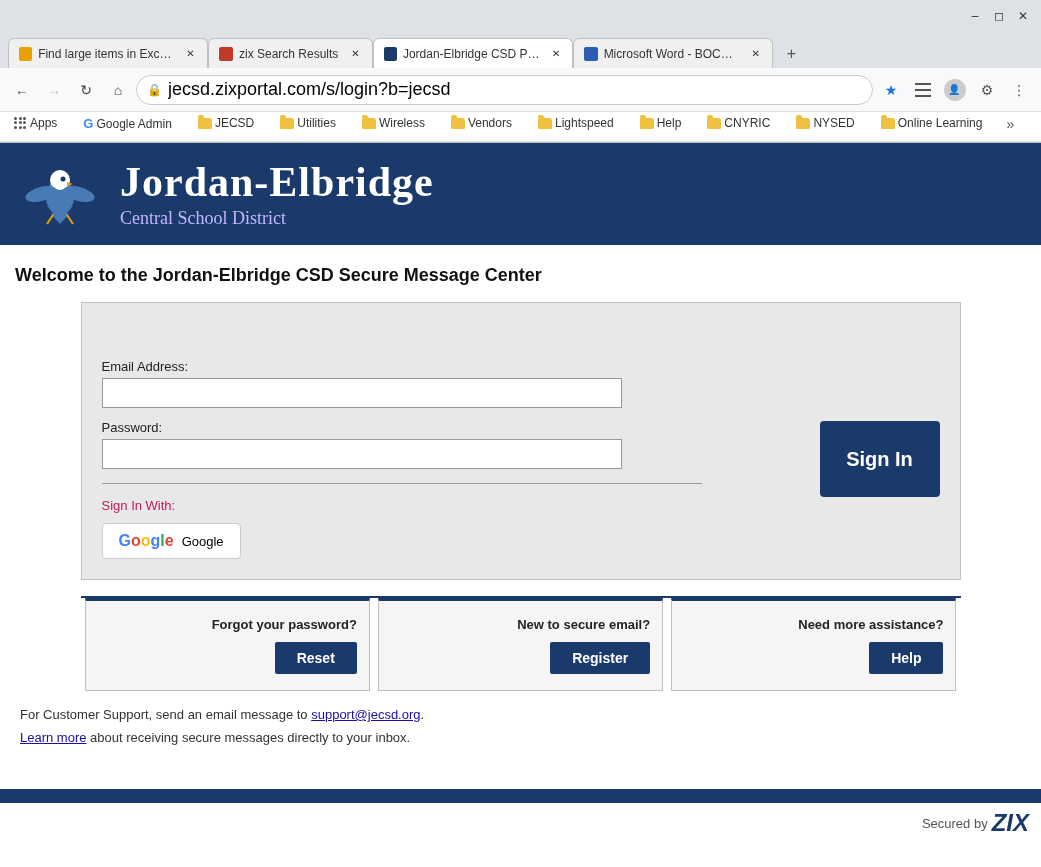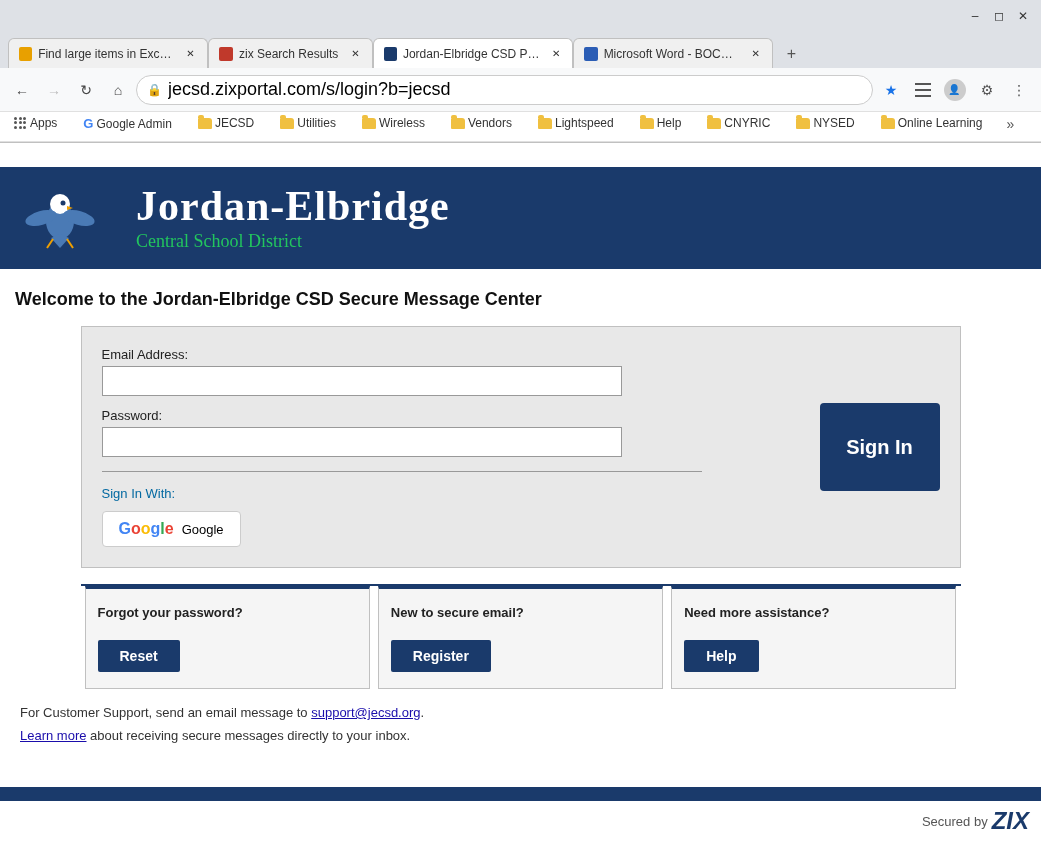--- a/index.html
+++ b/index.html
@@ -39,63 +39,63 @@
     .bookmark-folder::before { content: ''; position: absolute; top: -3px; left: 0; width: 6px; height: 3px; background: #f0c040; border-radius: 2px 2px 0 0; }
     .apps-icon { display: grid; grid-template-columns: 1fr 1fr 1fr; gap: 1px; width: 13px; height: 13px; }
     .apps-dot { width: 3px; height: 3px; background: #555; border-radius: 50%; }
     .g-icon { font-weight: bold; font-size: 13px; color: #4285f4; }
     .chevron-more { font-size: 14px; color: #555; padding: 2px 4px; cursor: pointer; }
 
     
     .page-content { background: #fff; }
 
     
-    .school-header { background: #1a3a6b; padding: 16px 20px; display: flex; gap: 36px; margin-top: 24px; }
+    .school-header { background: #1a3a6b; padding: 16px 20px; display: flex; align-items: center; gap: 20px; }
     .school-logo { width: 80px; height: 70px; display: flex; align-items: center; justify-content: center; }
     .school-name-block { display: flex; flex-direction: column; }
     .school-name-main { font-size: 42px; font-weight: bold; color: #fff; font-family: Georgia, serif; letter-spacing: 1px; line-height: 1.1; }
-    .school-name-sub { font-size: 18px; color: #22c55e; font-family: Georgia, serif; margin-top: 2px; }
+    .school-name-sub { font-size: 18px; color: #c4b5fd; font-family: Georgia, serif; margin-top: 2px; }
 
     
     .login-area { padding: 20px 10px 10px 10px; }
     .welcome-title { font-size: 18px; font-weight: bold; color: #111; margin-bottom: 16px; padding: 0 5px; }
 
     .login-box { background: #e8e8e8; border: 1px solid #c0c0c0; padding: 20px; margin: 0 auto; max-width: 880px; position: relative; }
-    .login-inner { display: flex; align-items: flex-end; gap: 20px; }
+    .login-inner { display: flex; align-items: flex-end; gap: 20px; margin-top: 36px; }
     .form-section { flex: 1; }
     .form-group { margin-bottom: 12px; }
     .form-label { font-size: 13px; color: #222; margin-bottom: 4px; display: block; }
     .form-input { width: 100%; max-width: 520px; height: 30px; border: 1px solid #999; background: #fff; padding: 0 6px; font-size: 13px; }
 
     .remember-me { display: flex; align-items: center; gap: 6px; margin-top: 14px; font-size: 13px; }
     .remember-checkbox { width: 14px; height: 14px; cursor: pointer; }
 
     .divider-h { border: none; border-top: 1px solid #999; margin: 14px 0; max-width: 600px; }
 
-    .sign-in-with { font-size: 13px; color: #0369a1; margin-bottom: 10px; }
+    .sign-in-with { font-size: 13px; color: #be185d; margin-bottom: 10px; }
     .sso-buttons { display: flex; gap: 5px; }
     .sso-btn { display: flex; align-items: center; gap: 8px; padding: 8px 16px; border: 1px solid #ccc; border-radius: 4px; cursor: pointer; font-size: 13px; background: #fff; }
     .g-blue { color: #4285f4; }
     .g-red { color: #ea4335; }
     .g-yellow { color: #fbbc05; }
     .g-green { color: #34a853; }
 
     
     .ms-grid { display: grid; grid-template-columns: 1fr 1fr; gap: 2px; width: 16px; height: 16px; }
     .ms-r { background: #f25022; }
     .ms-g { background: #7fba00; }
     .ms-b { background: #00a4ef; }
     .ms-y { background: #ffb900; }
 
     
-    .sign-in-btn { background: #1a3a6b; color: #fff; border: none; border-radius: 4px; padding: 0 20px; width: 120px; height: 88px; font-size: 20px; font-weight: bold; cursor: pointer; flex-shrink: 0; align-self: center; }
+    .sign-in-btn { background: #1a3a6b; color: #fff; border: none; border-radius: 4px; padding: 0 20px; width: 120px; height: 76px; font-size: 20px; font-weight: bold; cursor: pointer; flex-shrink: 0; align-self: center; }
 
     
     .bottom-section { display: flex; max-width: 880px; margin: 16px auto 0; border-top: 2px solid #1a3a6b; padding-top: 0; }
-    .bottom-card { flex: 1; border: 1px solid #c0c0c0; border-top: 3px solid #1a3a6b; padding: 16px 12px; display: flex; flex-direction: column; align-items: flex-start; gap: 20px; background: #f5f5f5; margin: 0 4px; }
+    .bottom-card { flex: 1; border: 1px solid #c0c0c0; border-top: 3px solid #1a3a6b; padding: 16px 12px; display: flex; flex-direction: column; align-items: flex-end; gap: 10px; background: #f5f5f5; margin: 0 4px; }
     .bottom-card-title { font-size: 13px; font-weight: bold; color: #222; text-align: center; }
     .bottom-action-btn { background: #1a3a6b; color: #fff; border: none; padding: 8px 22px; font-size: 14px; font-weight: bold; cursor: pointer; border-radius: 2px; }
 
     
     .footer-links { padding: 16px 10px; max-width: 880px; }
     .footer-links p { font-size: 13px; color: #333; margin-bottom: 8px; }
     .footer-link { color: #1a0dab; text-decoration: underline; cursor: pointer; }
 
     
     .bottom-bar { background: #1a3a6b; height: 14px; margin-top: 10px; }

